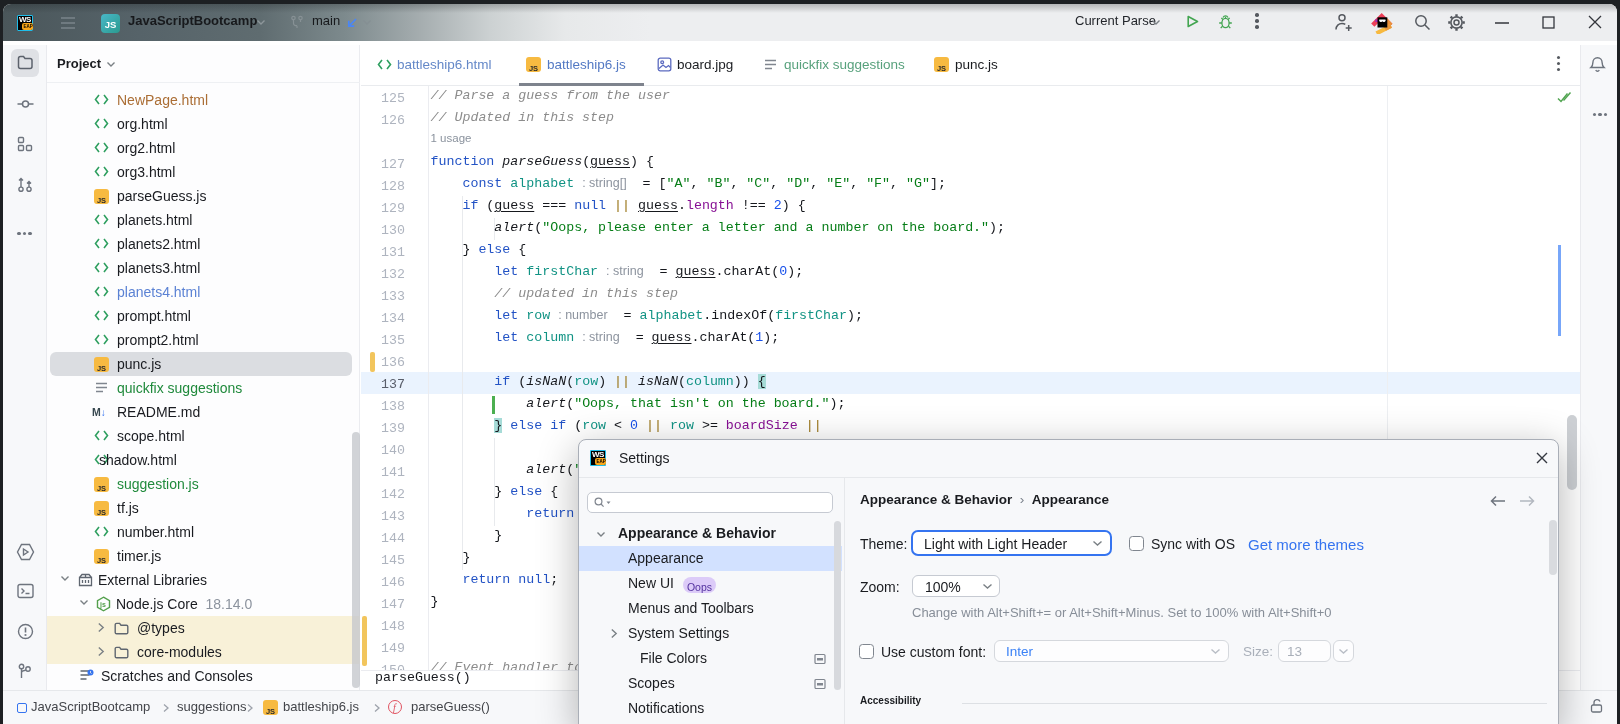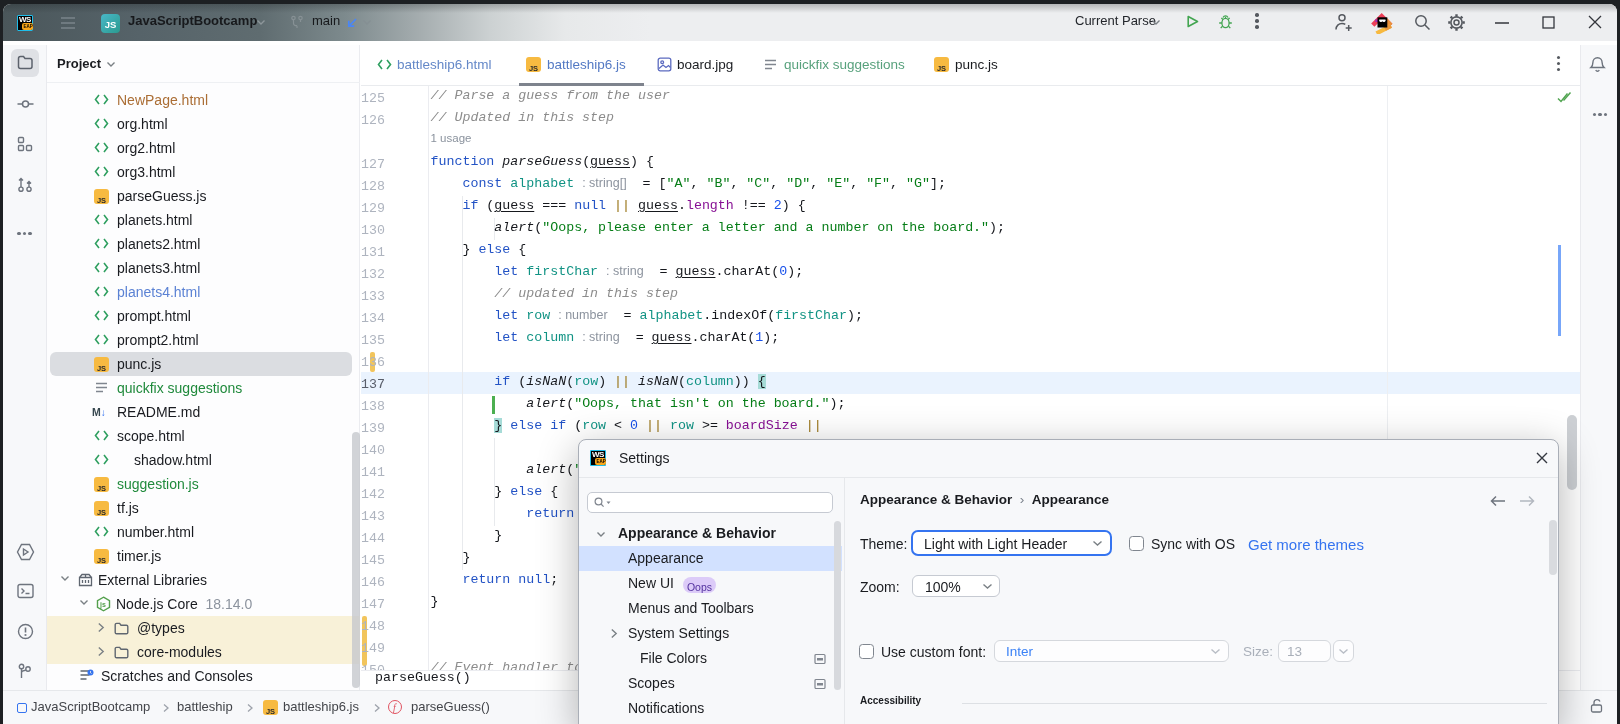--- a/index.html
+++ b/index.html
@@ -12,21 +12,21 @@
 .tbtext{font-size:13px;font-weight:600;color:#17191c;line-height:41px}
 
 .actbar{position:absolute;left:3px;top:45px;width:44px;height:645px;background:#f7f8fa;border-right:1px solid #e9eaee}
 
 .panel{position:absolute;left:47px;top:45px;width:313px;height:645px;background:#fdfdfe;border-right:1px solid #ebecf0}
 .trow{position:absolute;left:47px;height:24px;line-height:24px;font-size:14px;color:#191b20;white-space:pre}
 
 .edit{position:absolute;left:361px;top:86px;width:1219px;height:584px;background:#fff}
 .tabs{position:absolute;left:361px;top:45px;width:1219px;height:41px;background:#fff;border-bottom:1px solid #e9ebee}
 .tabt{position:absolute;top:45px;height:40px;line-height:40px;font-size:13.5px;color:#1a1c20}
-.ln{position:absolute;width:44px;left:361px;text-align:left;font:13.3px "Liberation Mono",monospace;color:#aeb4bf;height:22px;line-height:22px}
+.ln{position:absolute;width:44px;left:371px;text-align:center;font:13.3px "Liberation Mono",monospace;color:#aeb4bf;height:22px;line-height:22px}
 .cl{position:absolute;left:430.5px;height:22px;line-height:22px;font:13.3px "Liberation Mono",monospace;white-space:pre;color:#16181d}
 .k{color:#2353c5}
 .n{color:#1750eb}
 .s{color:#067d17}
 .c{color:#8c8c8c;font-style:italic}
 .v{color:#119384}
 .p{color:#871094}
 .o{color:#96700f}
 .h{font-family:"Liberation Sans",sans-serif;font-size:12.5px;color:#8c939e}
 .i{font-style:italic}
@@ -303,21 +303,21 @@
             <path d="M10 2l3.5 4.5L10 11"></path>
           </g>
         </svg>
         <div class="trow" style="left:117px;top:424px">scope.html</div>
 <svg class="a" style="left:94px;top:453px" width="15" height="13" viewBox="0 0 15 13">
           <g stroke="#2f9f60" stroke-width="1.6" fill="none">
             <path d="M5 2 1.5 6.5 5 11"></path>
             <path d="M10 2l3.5 4.5L10 11"></path>
           </g>
         </svg>
-        <div class="trow" style="left:134px;top:448px">shadow.html</div>
+        <div class="trow" style="left:99px;top:448px">shadow.html</div>
 <div class="a" style="left:94px;top:477px;width:15px;height:15px;background:#f7ba41;border-radius:3px;text-align:center"><span style="font-size:7.5px;font-weight:bold;color:#2a2a2a;line-height:15px">JS</span></div>
         <div class="trow" style="left:117px;top:472px;color:#208a3c">suggestion.js</div>
 <div class="a" style="left:94px;top:501px;width:15px;height:15px;background:#f7ba41;border-radius:3px;text-align:center"><span style="font-size:7.5px;font-weight:bold;color:#2a2a2a;line-height:15px">JS</span></div>
         <div class="trow" style="left:117px;top:496px">tf.js</div>
 <svg class="a" style="left:94px;top:525px" width="15" height="13" viewBox="0 0 15 13">
           <g stroke="#2f9f60" stroke-width="1.6" fill="none">
             <path d="M5 2 1.5 6.5 5 11"></path>
             <path d="M10 2l3.5 4.5L10 11"></path>
           </g>
         </svg>
@@ -484,21 +484,21 @@
         </g>
       </svg>
 <div class="a" style="left:1593px;top:102px;width:18px;height:4px"><span style="display:inline-block;width:3.2px;height:3.2px;border-radius:50%;background:#6e747e;margin-right:2.2px"></span><span style="display:inline-block;width:3.2px;height:3.2px;border-radius:50%;background:#6e747e;margin-right:2.2px"></span><span style="display:inline-block;width:3.2px;height:3.2px;border-radius:50%;background:#6e747e"></span></div>
 
 <div class="status"></div>
 <div class="a" style="left:17px;top:703px;width:10px;height:10px;border:1.6px solid #3574f0;border-radius:2px"></div>
 <div class="a" style="left:31px;top:690px;font-size:13px;color:#43454a;line-height:34px">JavaScriptBootcamp</div>
 <svg class="a" style="left:162px;top:703px" width="8" height="10" viewBox="0 0 8 10">
         <path d="M2 1.5 6 5 2 8.5" stroke="#9da2ab" stroke-width="1.3" fill="none"></path>
       </svg>
-<div class="a" style="left:177px;top:690px;font-size:13px;color:#43454a;line-height:34px">battleship</div>
+<div class="a" style="left:177px;top:690px;font-size:13px;color:#43454a;line-height:34px">suggestions</div>
 <svg class="a" style="left:246px;top:703px" width="8" height="10" viewBox="0 0 8 10">
         <path d="M2 1.5 6 5 2 8.5" stroke="#9da2ab" stroke-width="1.3" fill="none"></path>
       </svg>
 <div class="a" style="left:263px;top:700px;width:15px;height:15px;background:#f7ba41;border-radius:3px;text-align:center"><span style="font-size:7.5px;font-weight:bold;color:#2a2a2a;line-height:15px">JS</span></div>
 <div class="a" style="left:283px;top:690px;font-size:13px;color:#43454a;line-height:34px">battleship6.js</div>
 <svg class="a" style="left:373px;top:703px" width="8" height="10" viewBox="0 0 8 10">
         <path d="M2 1.5 6 5 2 8.5" stroke="#9da2ab" stroke-width="1.3" fill="none"></path>
       </svg>
 <div class="a" style="left:388px;top:700px;width:14px;height:14px;border:1.3px solid #e05260;border-radius:50%">
         <div class="a" style="left:4px;top:0.5px;font-size:10px;font-style:italic;color:#e05260;line-height:11px;font-family:'Liberation Serif',serif">f</div>
@@ -575,20 +575,21 @@
       </svg>
 <div class="a" style="left:1129px;top:536px;width:14.5px;height:14.5px;background:#fff;border:1.6px solid #80868f;border-radius:3.5px"></div>
 <div class="a dtext" style="left:1151px;top:536px">Sync with OS</div>
 <div class="a" style="left:1248px;top:536px;font-size:15px;color:#3574f0">Get more themes</div>
 <div class="a dtext" style="left:860px;top:579px">Zoom:</div>
 <div class="a" style="left:912px;top:575px;width:88px;height:22px;background:#fff;border:1px solid #c6cad2;border-radius:6px"></div>
 <div class="a dtext" style="left:925px;top:579px">100%</div>
 <svg class="a" style="left:982px;top:583px" width="11" height="7" viewBox="0 0 11 7">
         <path d="M1.5 1.5 5.5 5l4-3.5" stroke="#7a8085" stroke-width="1.4" fill="none"></path>
       </svg>
+<div class="a" style="left:912px;top:605px;font-size:13px;color:#878e98">Change with Alt+Shift+= or Alt+Shift+Minus. Set to 100% with Alt+Shift+0</div>
 <div class="a" style="left:859px;top:644px;width:14.5px;height:14.5px;background:#fff;border:1.6px solid #80868f;border-radius:3.5px"></div>
 <div class="a dtext" style="left:881px;top:644px">Use custom font:</div>
 <div class="a" style="left:994px;top:640px;width:235px;height:22px;background:#fdfdfe;border:1px solid #d5d8dd;border-radius:6px"></div>
 <div class="a" style="left:1006px;top:644px;font-size:13.5px;color:#3b82f6">Inter</div>
 <svg class="a" style="left:1210px;top:648px" width="11" height="7" viewBox="0 0 11 7">
         <path d="M1.5 1.5 5.5 5l4-3.5" stroke="#b9bec6" stroke-width="1.4" fill="none"></path>
       </svg>
 <div class="a" style="left:1243px;top:644px;font-size:13.5px;color:#a9afb9">Size:</div>
 <div class="a" style="left:1278px;top:640px;width:53px;height:22px;background:#fdfdfe;border:1px solid #d5d8dd;border-radius:6px"></div>
 <div class="a" style="left:1287px;top:644px;font-size:13.5px;color:#a9afb9">13</div>

